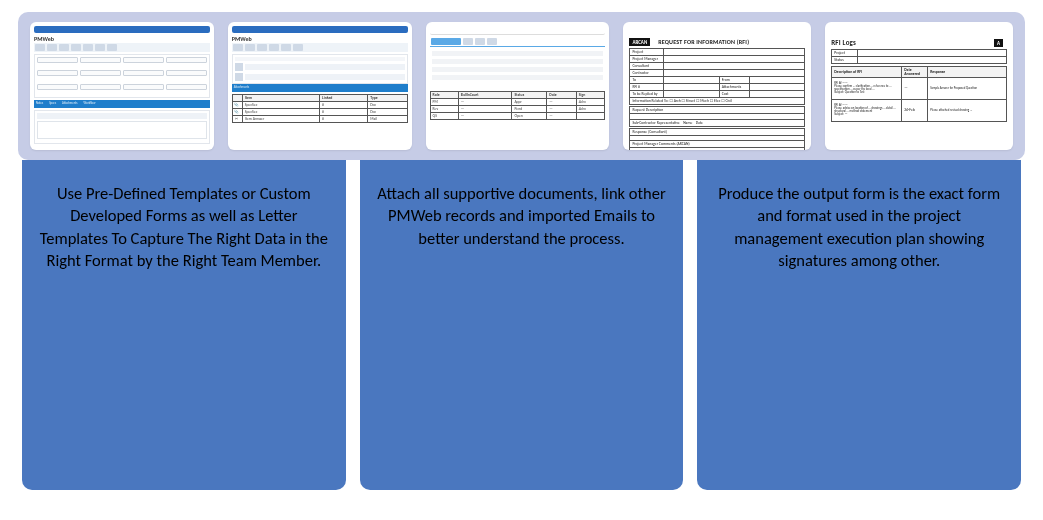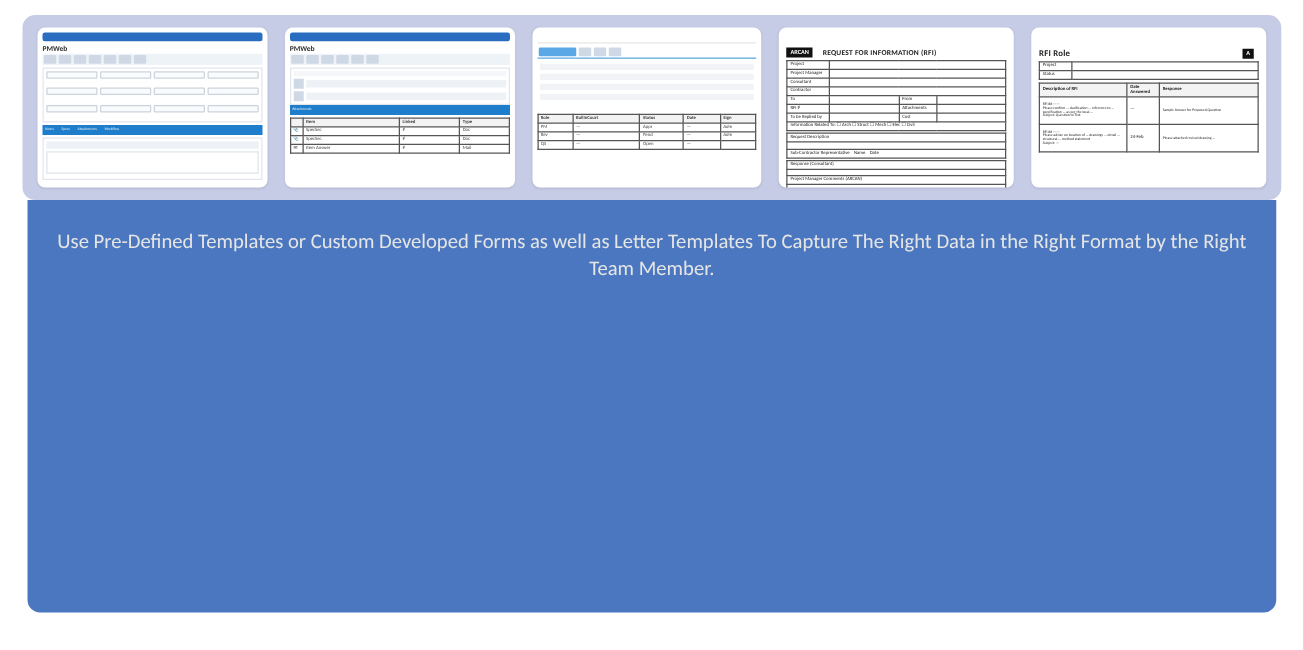--- a/index.html
+++ b/index.html
@@ -111,21 +111,21 @@
     .doc-table th{background:#f3f3f3;}
     .caption-row {
       display: flex;
       gap: 14px;
       justify-content: space-between;
       padding: 0 4px;
     }
     .caption {
       flex: 1;
       background: #4a77bf;
-      color: #e5e5e5;
+      color: #000000;
       border-radius: 0 0 10px 10px;
       padding: 22px 16px 26px 16px;
       text-align: center;
       font-size: 16.5px;
       line-height: 1.35;
       min-height: 330px;
       display:flex;
       align-items:flex-start;
       justify-content:center;
     }
@@ -351,21 +351,21 @@
             </tr>
         <tr>
               <td style="height:5px"></td>
             </tr>
       </tbody>
         </table>
     </div>
 
     <div class="thumb doc-thumb">
       <div style="display:flex;justify-content:space-between;align-items:center">
-        <span class="dtitle" style="font-size:7px">RFI Role</span>
+        <span class="dtitle" style="font-size:7px">RFI Logs</span>
         <span class="logo" style="background:#111">A</span>
       </div>
       <table class="doc-table" style="margin-top:2px">
         <tbody>
             <tr>
               <td style="width:26px">Project</td>
               <td></td>
             </tr>
         <tr>
               <td>Status</td>
@@ -393,15 +393,21 @@
       </tbody>
         </table>
     </div>
 
   </div>
 
   <div class="caption-row">
     <div class="caption">
         <span>Use Pre-Defined Templates or Custom Developed Forms as well as Letter Templates To Capture The Right Data in the Right Format by the Right Team Member.</span>
       </div>
+    <div class="caption">
+        <span>Attach all supportive documents, link other PMWeb records and imported Emails to better understand the process.</span>
+      </div>
+    <div class="caption">
+        <span>Produce the output form is the exact form and format used in the project management execution plan showing signatures among other.</span>
+      </div>
   </div>
 
 </div>
 
 </body></html>

